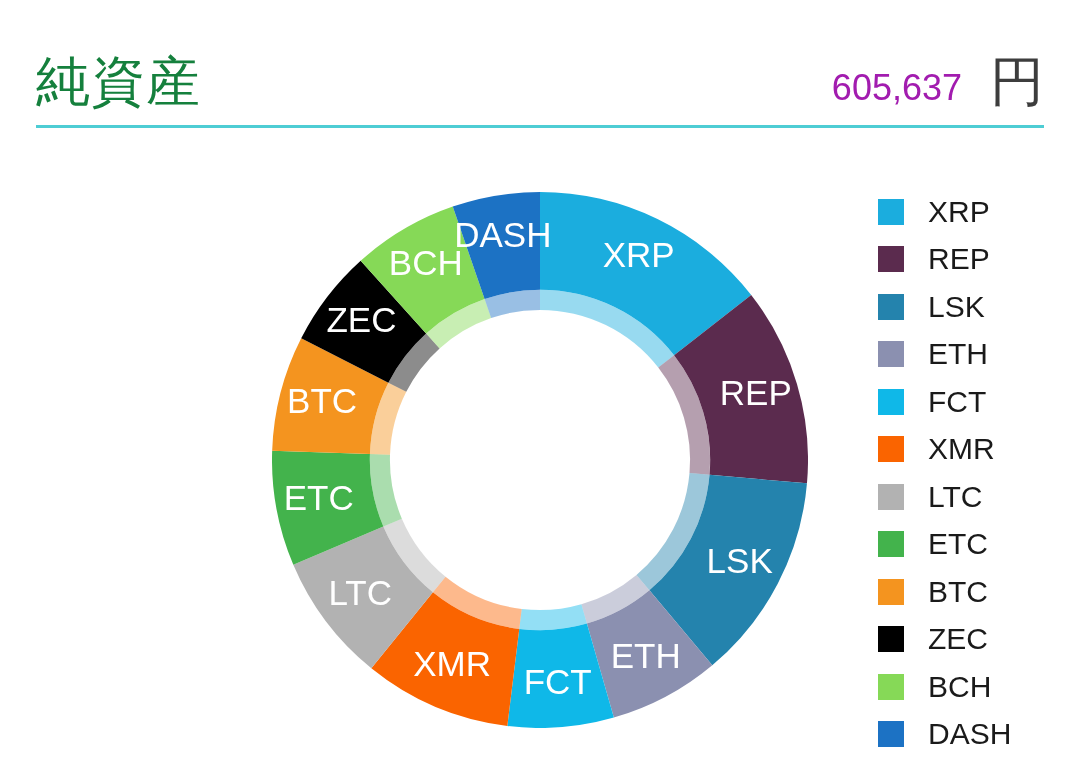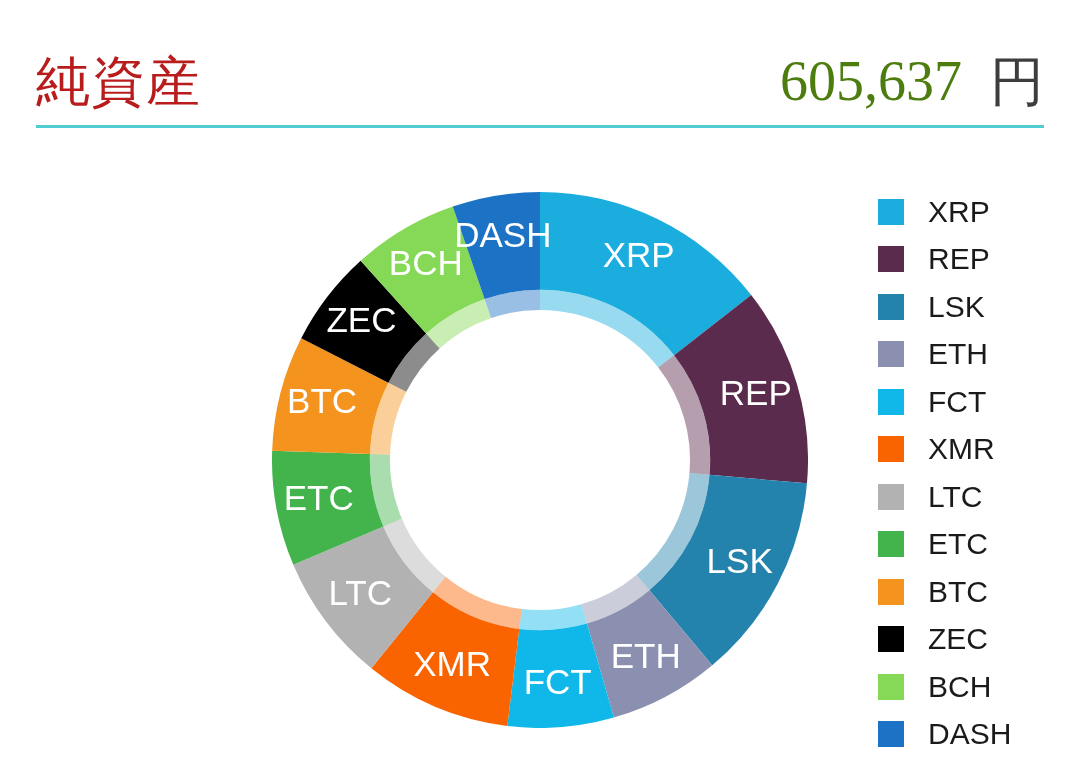--- a/index.html
+++ b/index.html
@@ -24,36 +24,35 @@
     width: 1008px;
     height: 92px;
     box-sizing: border-box;
     border-bottom: 3px solid #4ecdd4;
     display: flex;
     align-items: center;
     justify-content: space-between;
   }
   #header-title {
     font-size: 54px;
-    color: #b91c1c;
+    color: #15803d;
     letter-spacing: 1px;
     line-height: 1;
     white-space: nowrap;
   }
   #header-value-wrap {
     display: flex;
     align-items: baseline;
     white-space: nowrap;
   }
   #header-amount {
-    font-size: 56px;
-    color: #4d7c0f;
+    font-size: 36px;
+    color: #a21caf;
     letter-spacing: 0px;
     line-height: 1;
-    font-family: Liberation Serif, serif;
   }
   #header-currency {
     font-size: 54px;
     color: #3d3d3d;
     margin-left: 28px;
     line-height: 1;
   }
 
   
   #chart-area {

